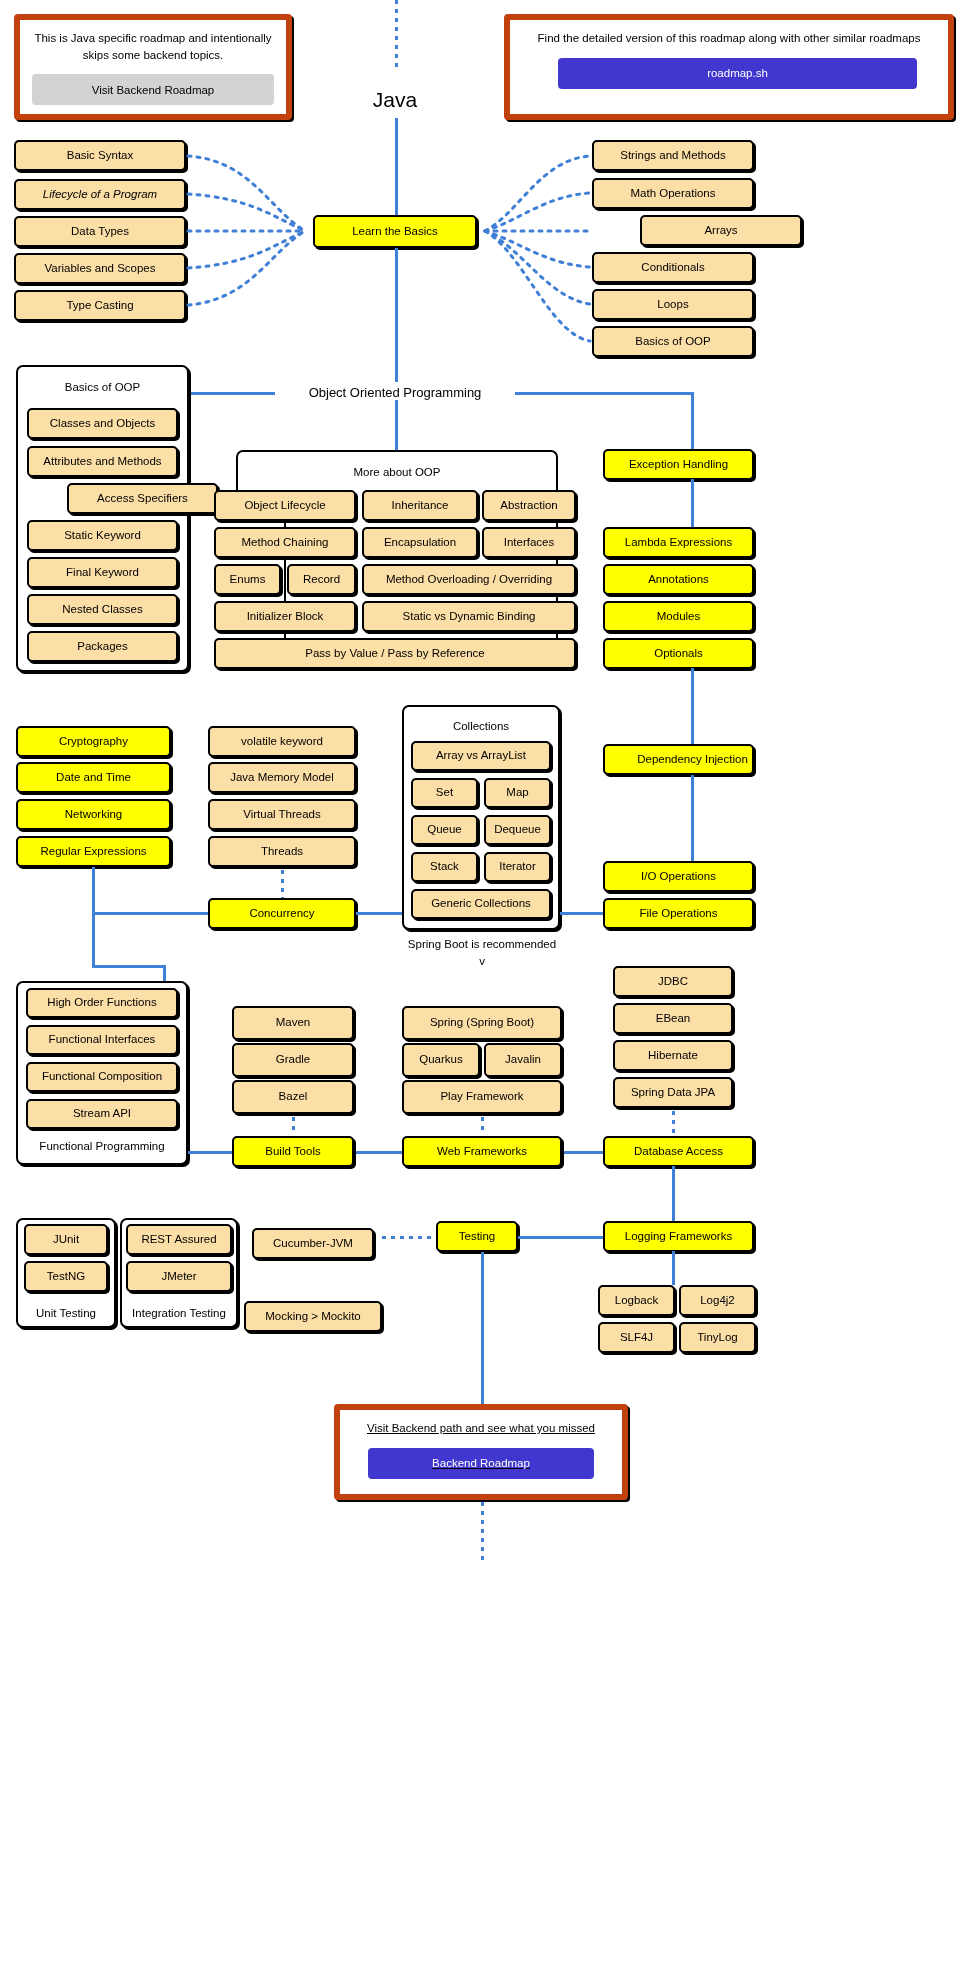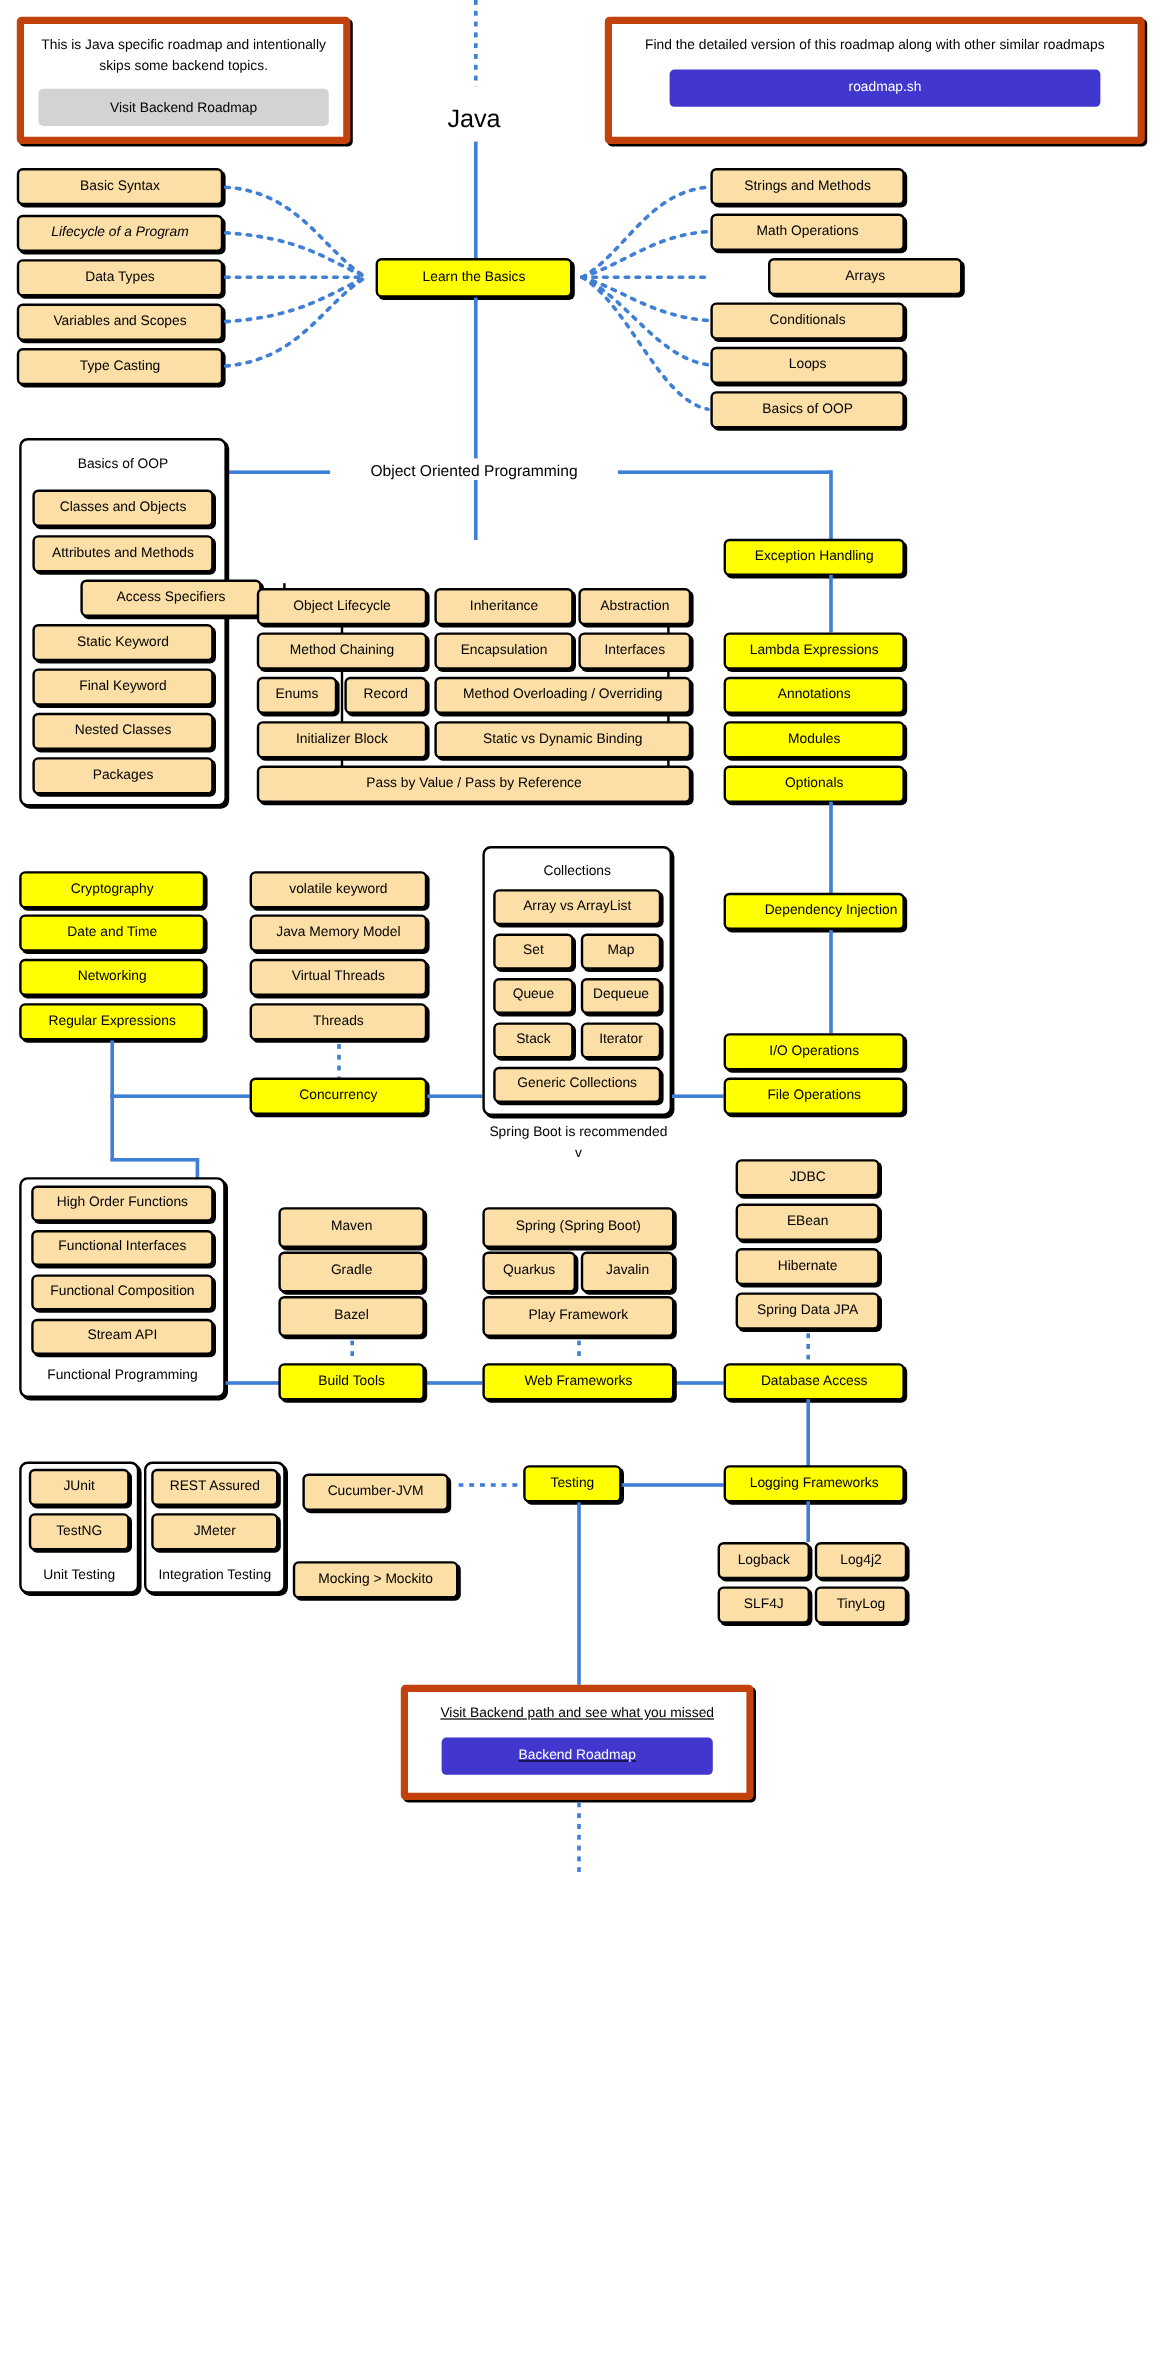--- a/index.html
+++ b/index.html
@@ -141,20 +141,23 @@
     <div class="grp-label" style="top:14px;">Basics of OOP</div>
   </div>
   <div class="node tan" style="left:27px; top:408px; width:151px; height:31px;">Classes and Objects</div>
   <div class="node tan" style="left:27px; top:446px; width:151px; height:31px;">Attributes and Methods</div>
   <div class="node tan" style="left:27px; top:483px; width:151px; height:31px;margin-left:40px;">Access Specifiers</div>
   <div class="node tan" style="left:27px; top:520px; width:151px; height:31px;">Static Keyword</div>
   <div class="node tan" style="left:27px; top:557px; width:151px; height:31px;">Final Keyword</div>
   <div class="node tan" style="left:27px; top:594px; width:151px; height:31px;">Nested Classes</div>
   <div class="node tan" style="left:27px; top:631px; width:151px; height:31px;">Packages</div>
 
+  <div class="grp" style="left:236px; top:450px; width:322px; height:40px; border-bottom:none; border-radius:7px 7px 0 0; box-shadow:none;">
+    <div class="grp-label" style="top:14px;">More about OOP</div>
+  </div>
 
   <div class="blk-v" style="left:236px; top:486px; height:20px;"></div>
   <div class="blk-v" style="left:284px; top:520px; height:122px;"></div>
   <div class="blk-v" style="left:556px; top:520px; height:122px;"></div>
 
   <div class="node tan" style="left:214px; top:490px; width:142px; height:31px;">Object Lifecycle</div>
   <div class="node tan" style="left:362px; top:490px; width:116px; height:31px;">Inheritance</div>
   <div class="node tan" style="left:482px; top:490px; width:94px; height:31px;">Abstraction</div>
 
   <div class="node tan" style="left:214px; top:527px; width:142px; height:31px;">Method Chaining</div>

